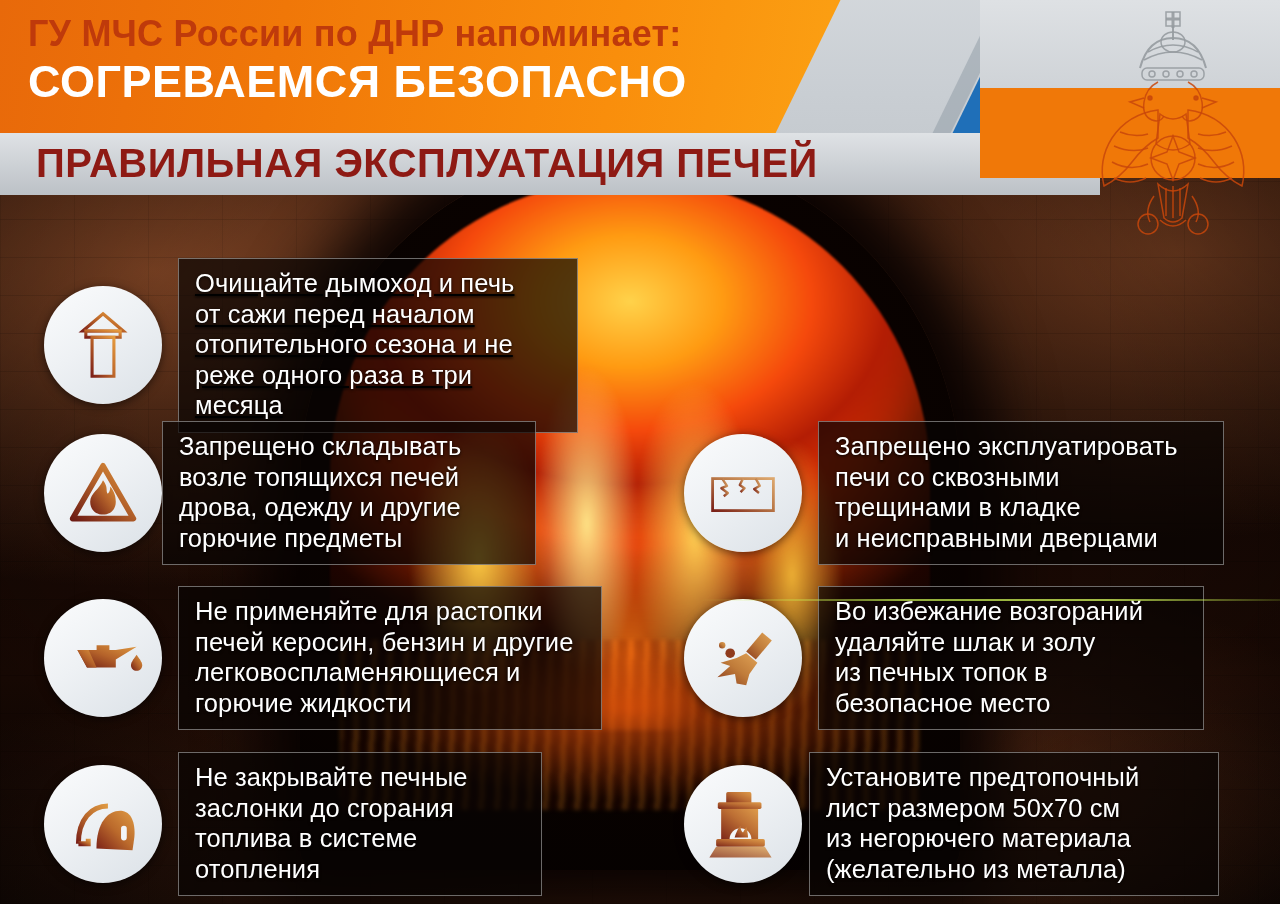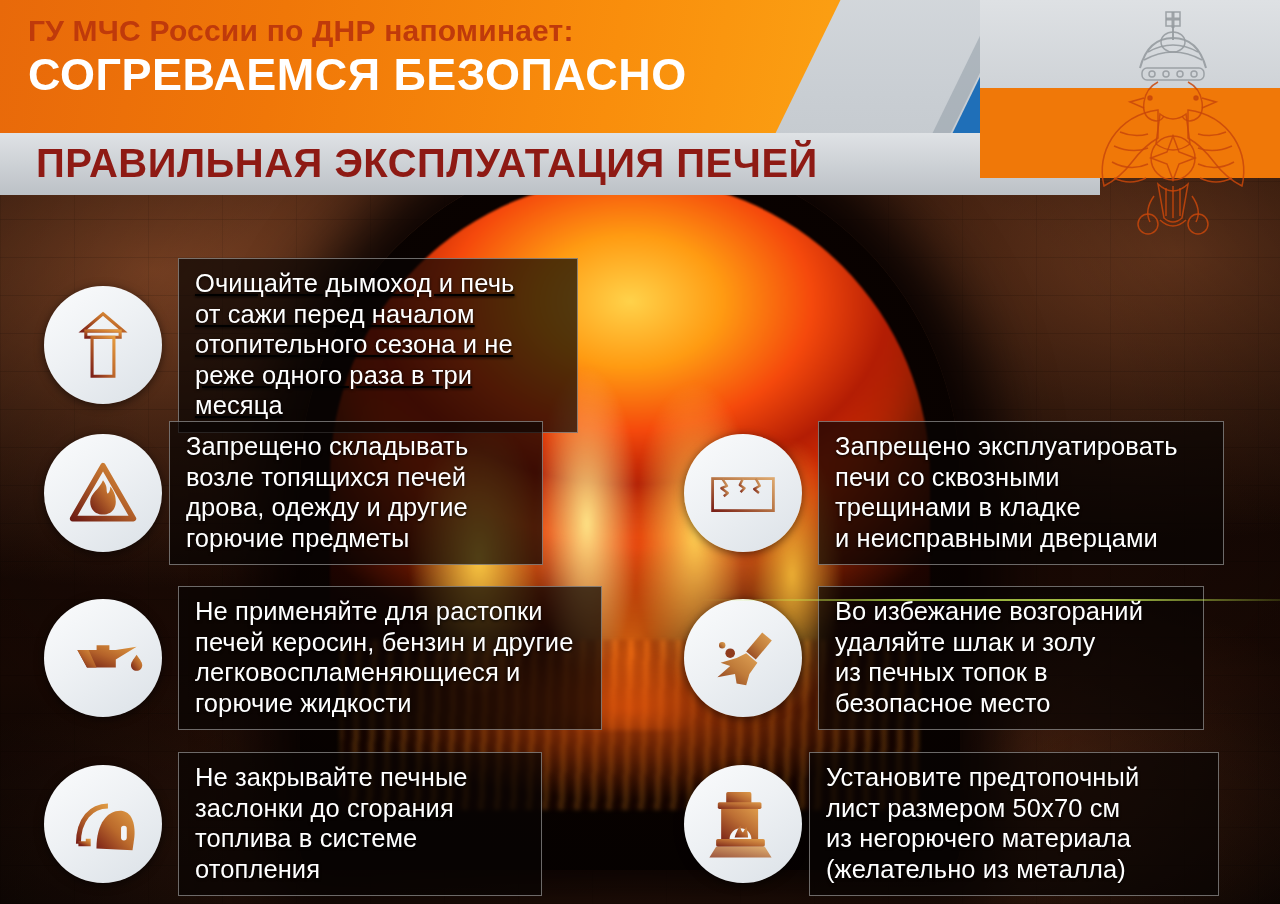--- a/index.html
+++ b/index.html
@@ -139,21 +139,21 @@
     background: #8d9aa4;
     opacity: 0.5;
     transform: skewX(-26deg);
   }
   .hdr-text {
     position: absolute;
     left: 28px; top: 14px;
     z-index: 4;
   }
   .hdr-kicker {
-    font-size: 30px;
+    font-size: 36px;
     font-weight: bold;
     color: #bf3a0b;
     letter-spacing: 0.2px;
     line-height: 1.1;
     white-space: nowrap;
   }
   .hdr-title {
     margin-top: 4px;
     font-size: 45px;
     font-weight: bold;
@@ -249,21 +249,21 @@
     white-space: pre-line;
     letter-spacing: 0.1px;
     text-shadow: 0 1px 3px rgba(0,0,0,0.9);
   }
 
   
   #item-1 { left: 44px;  top: 258px; text-decoration: underline; }
   #item-1 .panel { margin-left: 16px; width: 366px; }
 
   #item-2 { left: 44px;  top: 421px; }
-  #item-2 .panel { margin-left: 7px; width: 340px; }
+  #item-2 .panel { margin-left: 0; width: 340px; }
 
   #item-3 { left: 44px;  top: 586px; }
   #item-3 .panel { margin-left: 16px; width: 390px; }
 
   #item-4 { left: 44px;  top: 752px; }
   #item-4 .panel { margin-left: 16px; width: 330px; }
 
   
   #item-5 { left: 684px; top: 421px; }
   #item-5 .panel { margin-left: 16px; width: 372px; }

